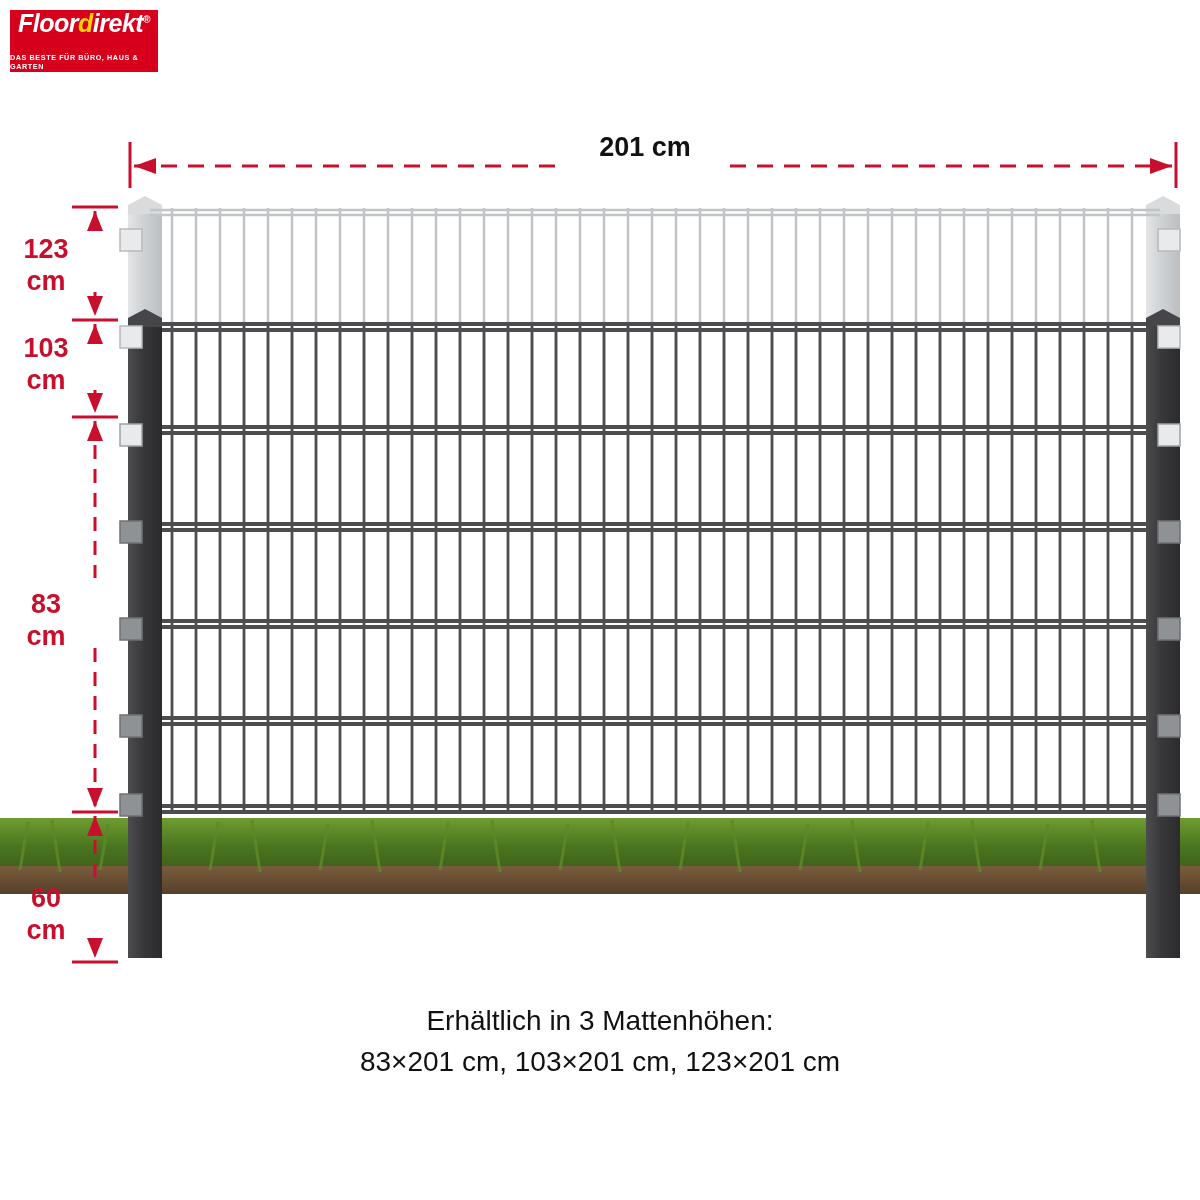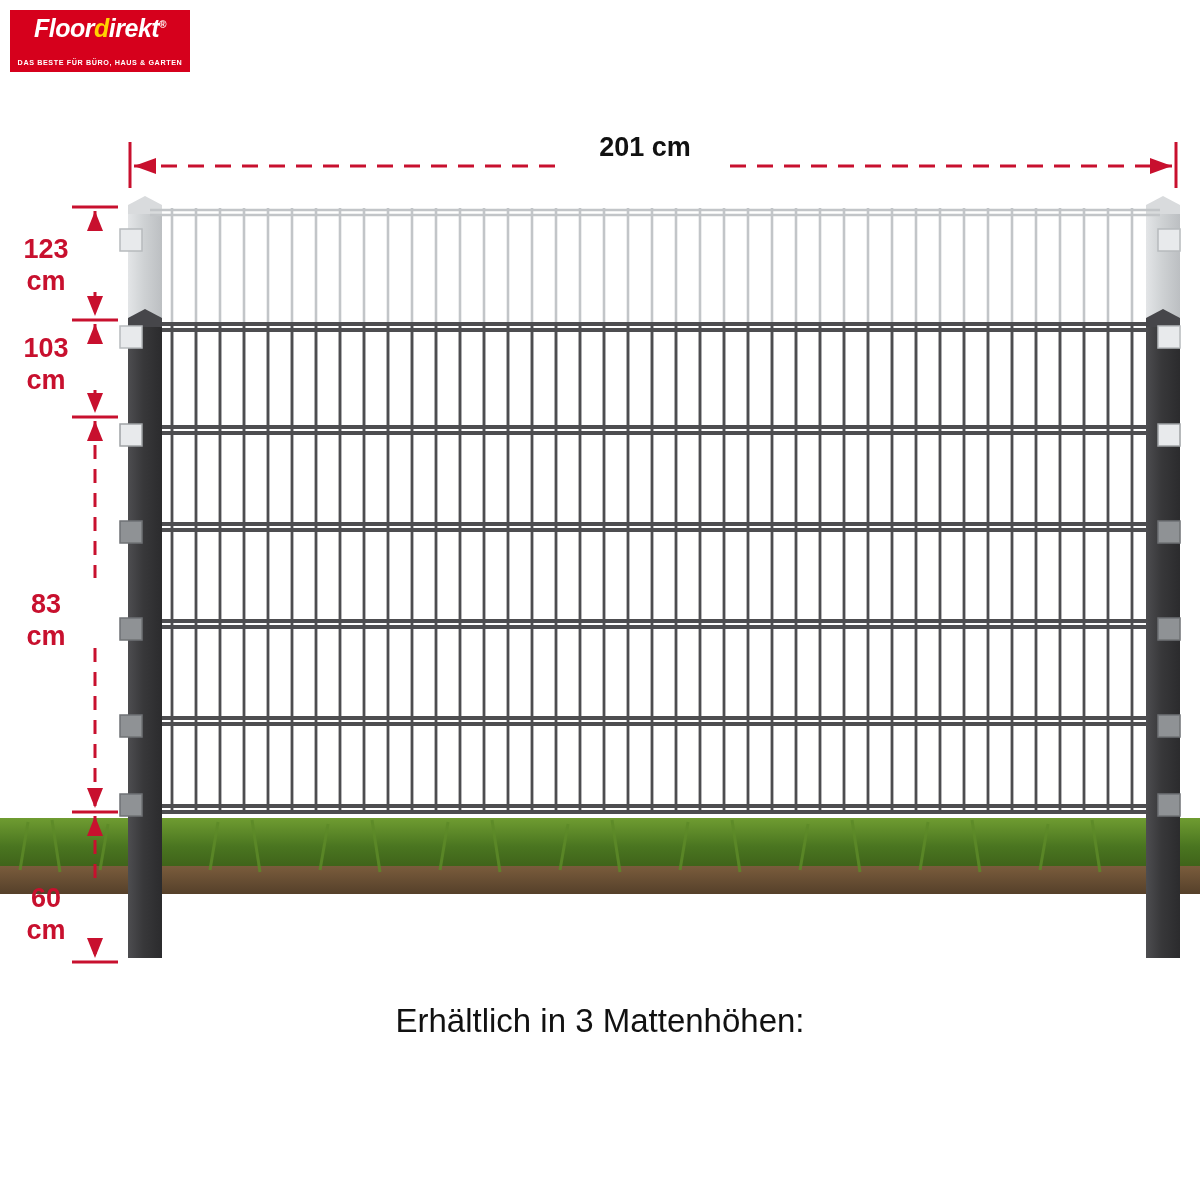--- a/index.html
+++ b/index.html
@@ -5,21 +5,21 @@
   html,body{margin:0;padding:0;}
   body{
     width:1200px;height:1200px;
     background:#ffffff;
     font-family:"Liberation Sans", sans-serif;
     position:relative;
     overflow:hidden;
   }
   
   .logo{
-    position:absolute;left:10px;top:10px;width:180px;height:62px;
+    position:absolute;left:10px;top:10px;width:148px;height:62px;
     background:#d6001c;display:flex;flex-direction:column;
     align-items:center;justify-content:center;
   }
   .logo-main{
     color:#ffffff;font-size:25px;font-weight:bold;font-style:italic;
     letter-spacing:-0.5px;line-height:1;
     position:relative;
   }
   .logo-main .dot{color:#ffd400;}
   .logo-sub{
@@ -28,21 +28,21 @@
   }
   
   .stage{position:absolute;left:0;top:0;width:1200px;height:1200px;}
   svg.diagram{position:absolute;left:0;top:0;}
   
   .caption{
     position:absolute;left:0;top:1000px;width:1200px;
     text-align:center;color:#111;
   }
   .caption div{
-    font-size:33px;line-height:41px;
+    font-size:28px;line-height:41px;
     font-family:"Liberation Sans", sans-serif;
   }
   .dim-label{
     font-size:27px;font-weight:bold;fill:#c8102e;
     font-family:"Liberation Sans", sans-serif;
   }
   .width-label{
     font-size:27px;font-weight:bold;fill:#111;
     font-family:"Liberation Sans", sans-serif;
   }
@@ -306,13 +306,14 @@
 
     <text class="dim-label" x="46" y="907" text-anchor="middle">60</text>
     <text class="dim-label" x="46" y="939" text-anchor="middle">cm</text>
   </g>
 
 </svg>
 </div>
 
 <div class="caption">
   <div>Erhältlich in 3 Mattenhöhen:</div>
+  <div>83×201 cm, 103×201 cm, 123×201 cm</div>
 </div>
 
 </body></html>

